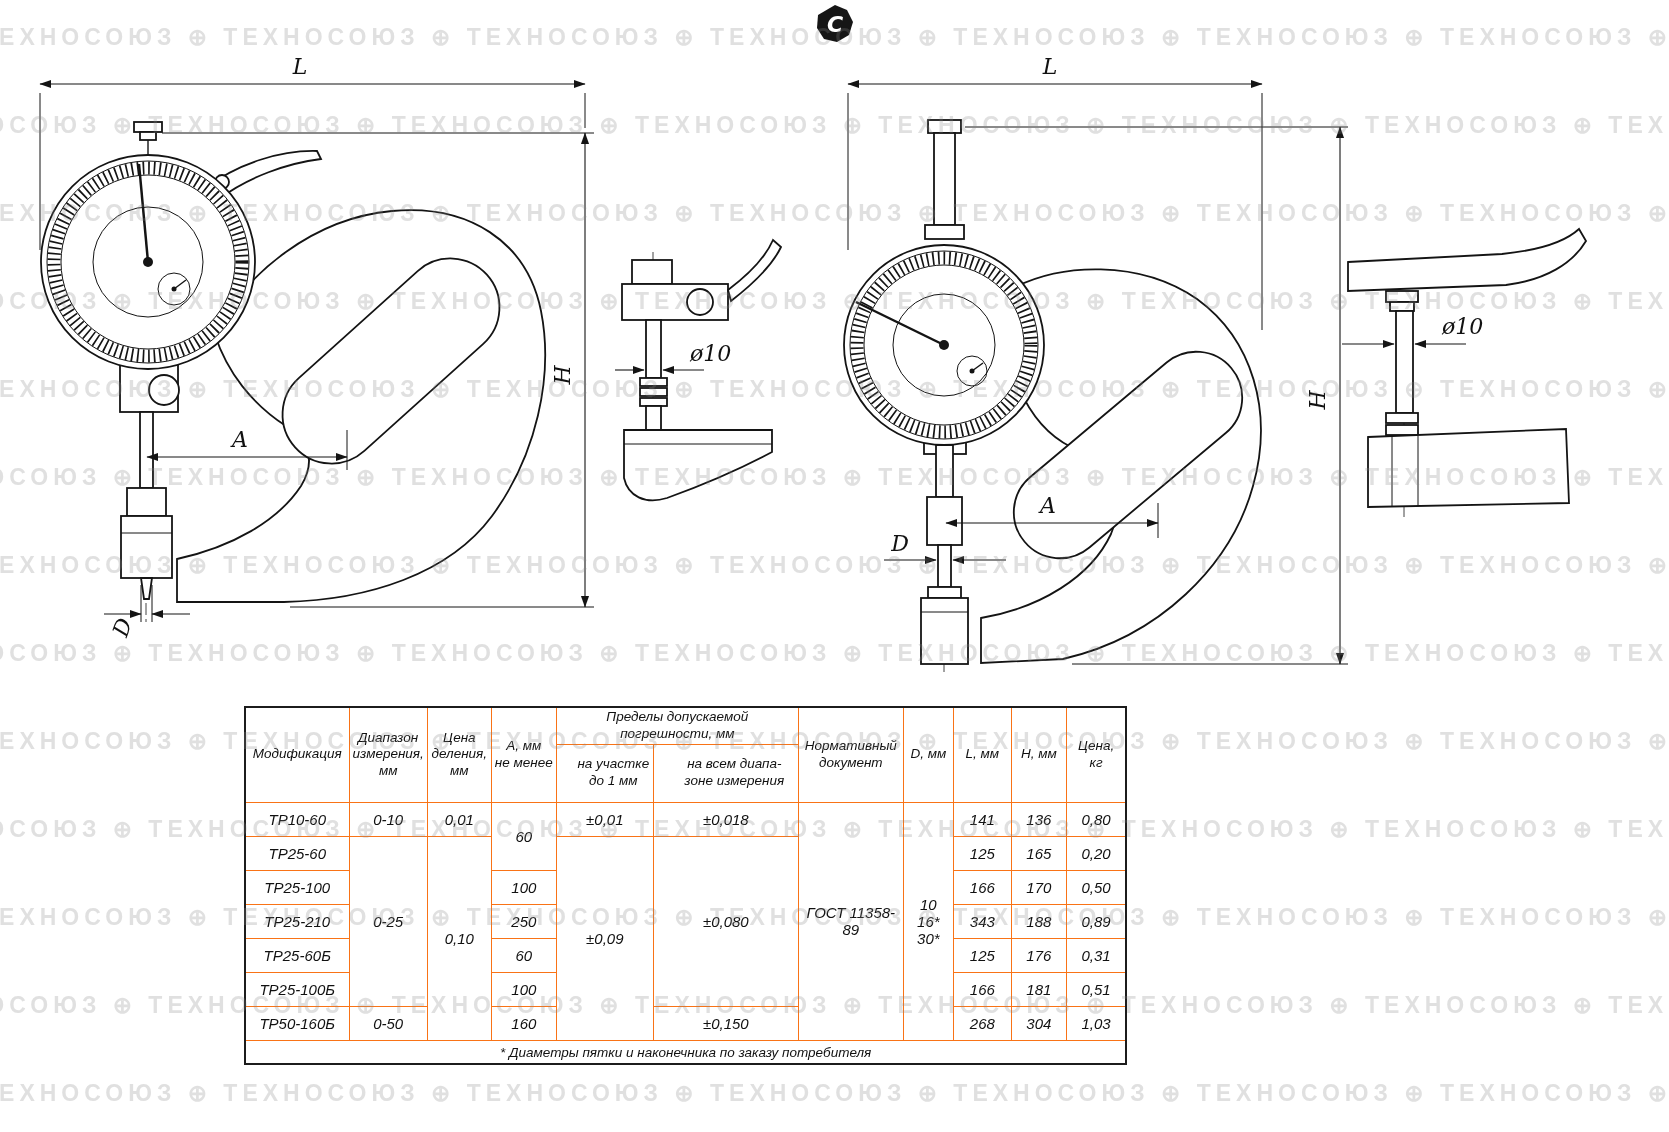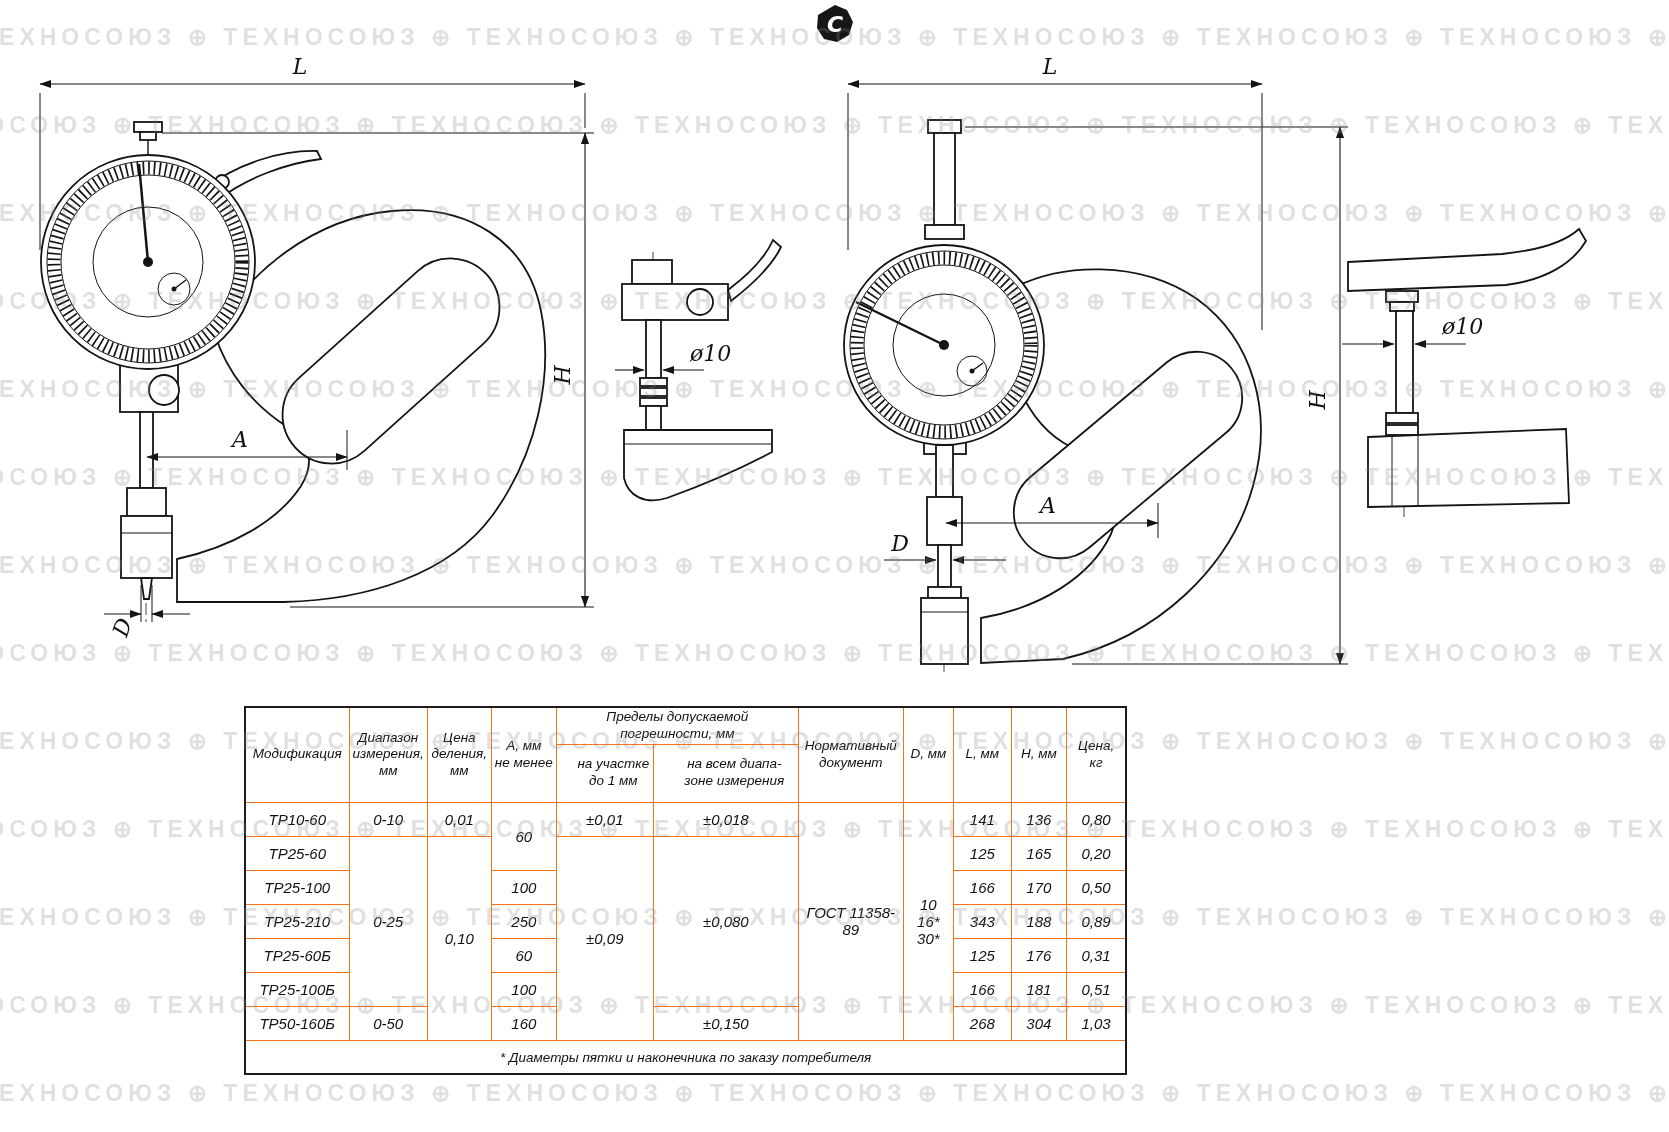--- a/index.html
+++ b/index.html
@@ -43,21 +43,21 @@
   .spec-table th, .spec-table td {
     border:1px solid #f97316; font-weight:normal; text-align:center;
     vertical-align:middle; padding:1px 3px; background:transparent;
   }
   .spec-table th { font-size:13.5px; line-height:1.25; }
   .spec-table td { font-size:15px; }
   .pre { white-space:pre-line; }
   .hrow1 th { height:28px; }
   .hrow2 th { height:58px;padding-left:20px; }
   .spec-table tbody tr { height:34px;padding-left:32px; }
-  .footrow td { height:34px; font-size:13.5px; }
+  .footrow td { height:24px; font-size:13.5px; }
 </style>
 </head>
 <body>
 
 <div class="watermark">
     <div class="wm-row" style="top: 24px; left: -20px;">ТЕХНОСОЮЗ   ⊕   ТЕХНОСОЮЗ   ⊕   ТЕХНОСОЮЗ   ⊕   ТЕХНОСОЮЗ   ⊕   ТЕХНОСОЮЗ   ⊕   ТЕХНОСОЮЗ   ⊕   ТЕХНОСОЮЗ   ⊕   ТЕХНОСОЮЗ   ⊕   ТЕХНОСОЮЗ   ⊕   ТЕХНОСОЮЗ</div>
     <div class="wm-row" style="top: 112px; left: -95px;">ТЕХНОСОЮЗ   ⊕   ТЕХНОСОЮЗ   ⊕   ТЕХНОСОЮЗ   ⊕   ТЕХНОСОЮЗ   ⊕   ТЕХНОСОЮЗ   ⊕   ТЕХНОСОЮЗ   ⊕   ТЕХНОСОЮЗ   ⊕   ТЕХНОСОЮЗ   ⊕   ТЕХНОСОЮЗ   ⊕   ТЕХНОСОЮЗ</div>
     <div class="wm-row" style="top: 200px; left: -20px;">ТЕХНОСОЮЗ   ⊕   ТЕХНОСОЮЗ   ⊕   ТЕХНОСОЮЗ   ⊕   ТЕХНОСОЮЗ   ⊕   ТЕХНОСОЮЗ   ⊕   ТЕХНОСОЮЗ   ⊕   ТЕХНОСОЮЗ   ⊕   ТЕХНОСОЮЗ   ⊕   ТЕХНОСОЮЗ   ⊕   ТЕХНОСОЮЗ</div>
     <div class="wm-row" style="top: 288px; left: -95px;">ТЕХНОСОЮЗ   ⊕   ТЕХНОСОЮЗ   ⊕   ТЕХНОСОЮЗ   ⊕   ТЕХНОСОЮЗ   ⊕   ТЕХНОСОЮЗ   ⊕   ТЕХНОСОЮЗ   ⊕   ТЕХНОСОЮЗ   ⊕   ТЕХНОСОЮЗ   ⊕   ТЕХНОСОЮЗ   ⊕   ТЕХНОСОЮЗ</div>
     <div class="wm-row" style="top: 376px; left: -20px;">ТЕХНОСОЮЗ   ⊕   ТЕХНОСОЮЗ   ⊕   ТЕХНОСОЮЗ   ⊕   ТЕХНОСОЮЗ   ⊕   ТЕХНОСОЮЗ   ⊕   ТЕХНОСОЮЗ   ⊕   ТЕХНОСОЮЗ   ⊕   ТЕХНОСОЮЗ   ⊕   ТЕХНОСОЮЗ   ⊕   ТЕХНОСОЮЗ</div>

